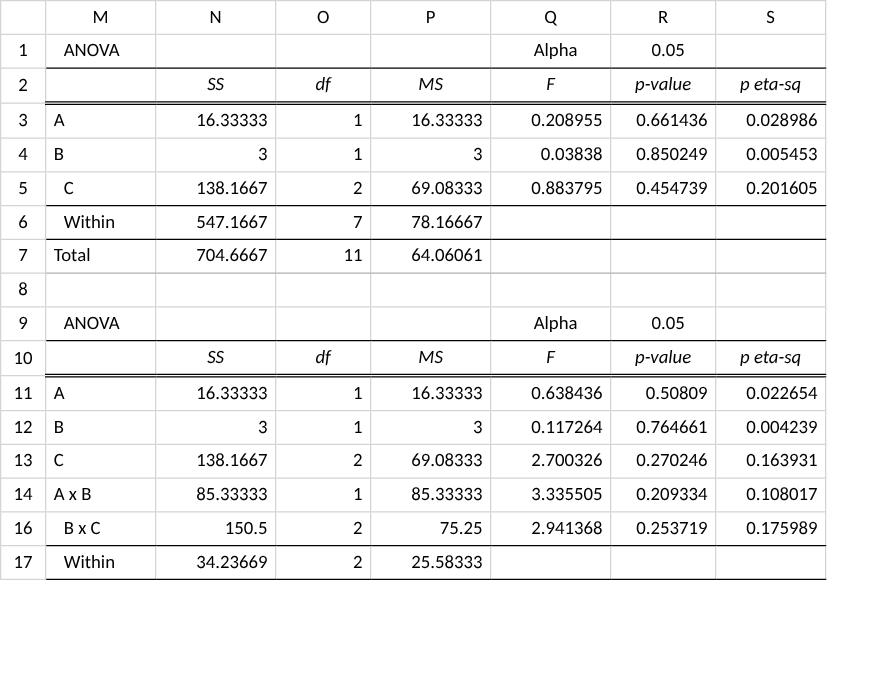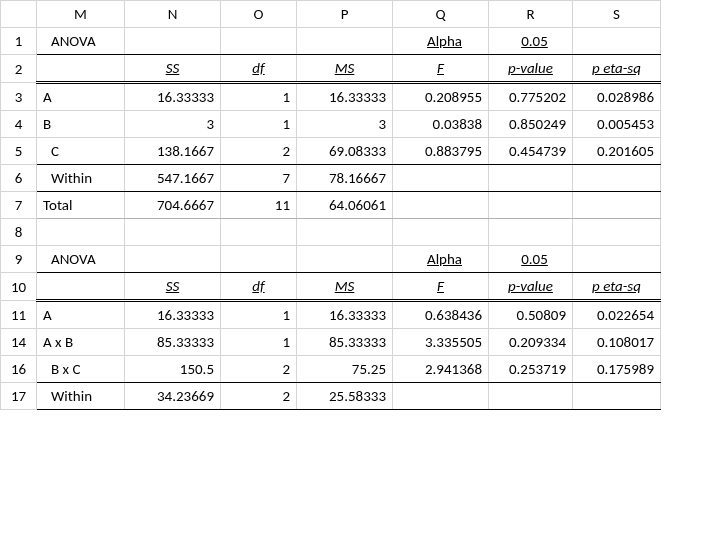--- a/index.html
+++ b/index.html
@@ -32,21 +32,21 @@
   .col-rowhdr { width: 36px; }
   .col-M { width: 88px; }
   .col-N { width: 96px; }
   .col-O { width: 76px; }
   .col-P { width: 96px; }
   .col-Q { width: 96px; }
   .col-R { width: 84px; }
   .col-S { width: 88px; }
   .num { text-align: right; }
   .txt { text-align: left; }
-  .ctr { text-align: center; text-decoration: underline; }
+  .ctr { text-align: center; }
   .ital { font-style: italic; }
   
   .dbl-bottom td { border-bottom: 3px double #000000 !important; }
   
   .blk-bottom td { border-bottom: 1px solid #000000 !important; padding-left: 14px; }
   
   .gray-bottom td { border-bottom: 1px solid #b0b0b0; }
 </style>
 </head>
 <body>
@@ -98,21 +98,21 @@
       <td class="ctr ital">p eta-sq</td>
     </tr>
 
     <tr>
       <th>3</th>
       <td class="txt">A</td>
       <td class="num">16.33333</td>
       <td class="num">1</td>
       <td class="num">16.33333</td>
       <td class="num">0.208955</td>
-      <td class="num">0.775202</td>
+      <td class="num">0.661436</td>
       <td class="num">0.028986</td>
     </tr>
 
     <tr>
       <th>4</th>
       <td class="txt">B</td>
       <td class="num">3</td>
       <td class="num">1</td>
       <td class="num">3</td>
       <td class="num">0.03838</td>
@@ -190,21 +190,41 @@
       <th>11</th>
       <td class="txt">A</td>
       <td class="num">16.33333</td>
       <td class="num">1</td>
       <td class="num">16.33333</td>
       <td class="num">0.638436</td>
       <td class="num">0.50809</td>
       <td class="num">0.022654</td>
     </tr>
 
-
+    <tr>
+      <th>12</th>
+      <td class="txt">B</td>
+      <td class="num">3</td>
+      <td class="num">1</td>
+      <td class="num">3</td>
+      <td class="num">0.117264</td>
+      <td class="num">0.764661</td>
+      <td class="num">0.004239</td>
+    </tr>
+
+    <tr>
+      <th>13</th>
+      <td class="txt">C</td>
+      <td class="num">138.1667</td>
+      <td class="num">2</td>
+      <td class="num">69.08333</td>
+      <td class="num">2.700326</td>
+      <td class="num">0.270246</td>
+      <td class="num">0.163931</td>
+    </tr>
 
     <tr>
       <th>14</th>
       <td class="txt">A x B</td>
       <td class="num">85.33333</td>
       <td class="num">1</td>
       <td class="num">85.33333</td>
       <td class="num">3.335505</td>
       <td class="num">0.209334</td>
       <td class="num">0.108017</td>

